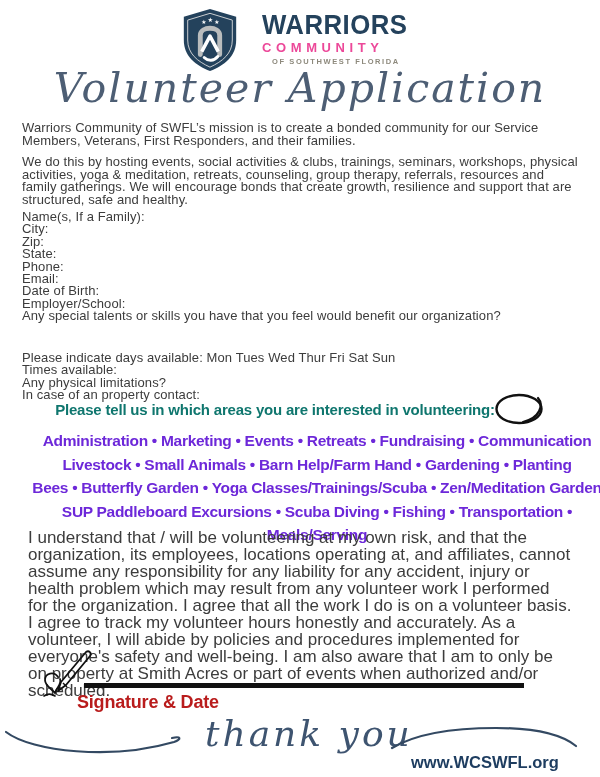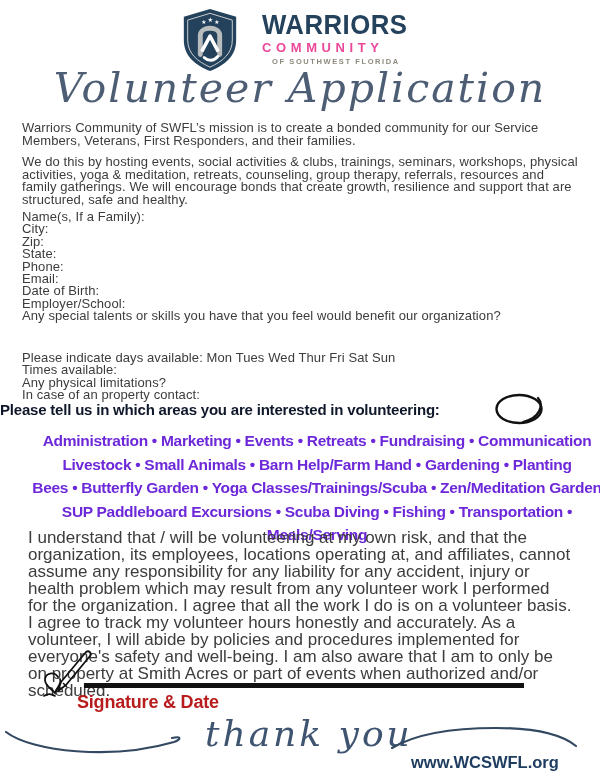--- a/index.html
+++ b/index.html
@@ -25,22 +25,22 @@
   
   .para { position:absolute; left:22px; right:18px; font-size:13px; line-height:12.7px; letter-spacing:0.1px; }
   .p1 { top:122px; }
   .p2 { top:156px; }
   .fields { top:211px; line-height:12.4px; }
   .fields div { white-space:nowrap; }
   .avail { top:352px; line-height:12.4px; }
   .avail div { white-space:nowrap; }
   
   .areas-heading {
-    position:absolute; top:401px; left:0; width:100%; text-align:left;
-    font-size:15px; font-weight:bold; color:#0f172a; letter-spacing:-0.2px;
+    position:absolute; top:401px; left:0; width:100%; text-align:center;
+    font-size:15px; font-weight:bold; color:#0f766e; letter-spacing:-0.2px;
     padding-right:50px;
   }
   .circle-annot { position:absolute; left:493px; top:391px; width:52px; height:35px; }
   .area-lines {
     position:absolute; top:429px; left:17px; width:100%; text-align:center;
     font-size:15.5px; font-weight:bold; color:#6d28d9; line-height:23.6px; letter-spacing:-0.3px;
   }
   
   .disclaimer {
     position:absolute; top:529px; left:28px; right:28px; text-align:left;

